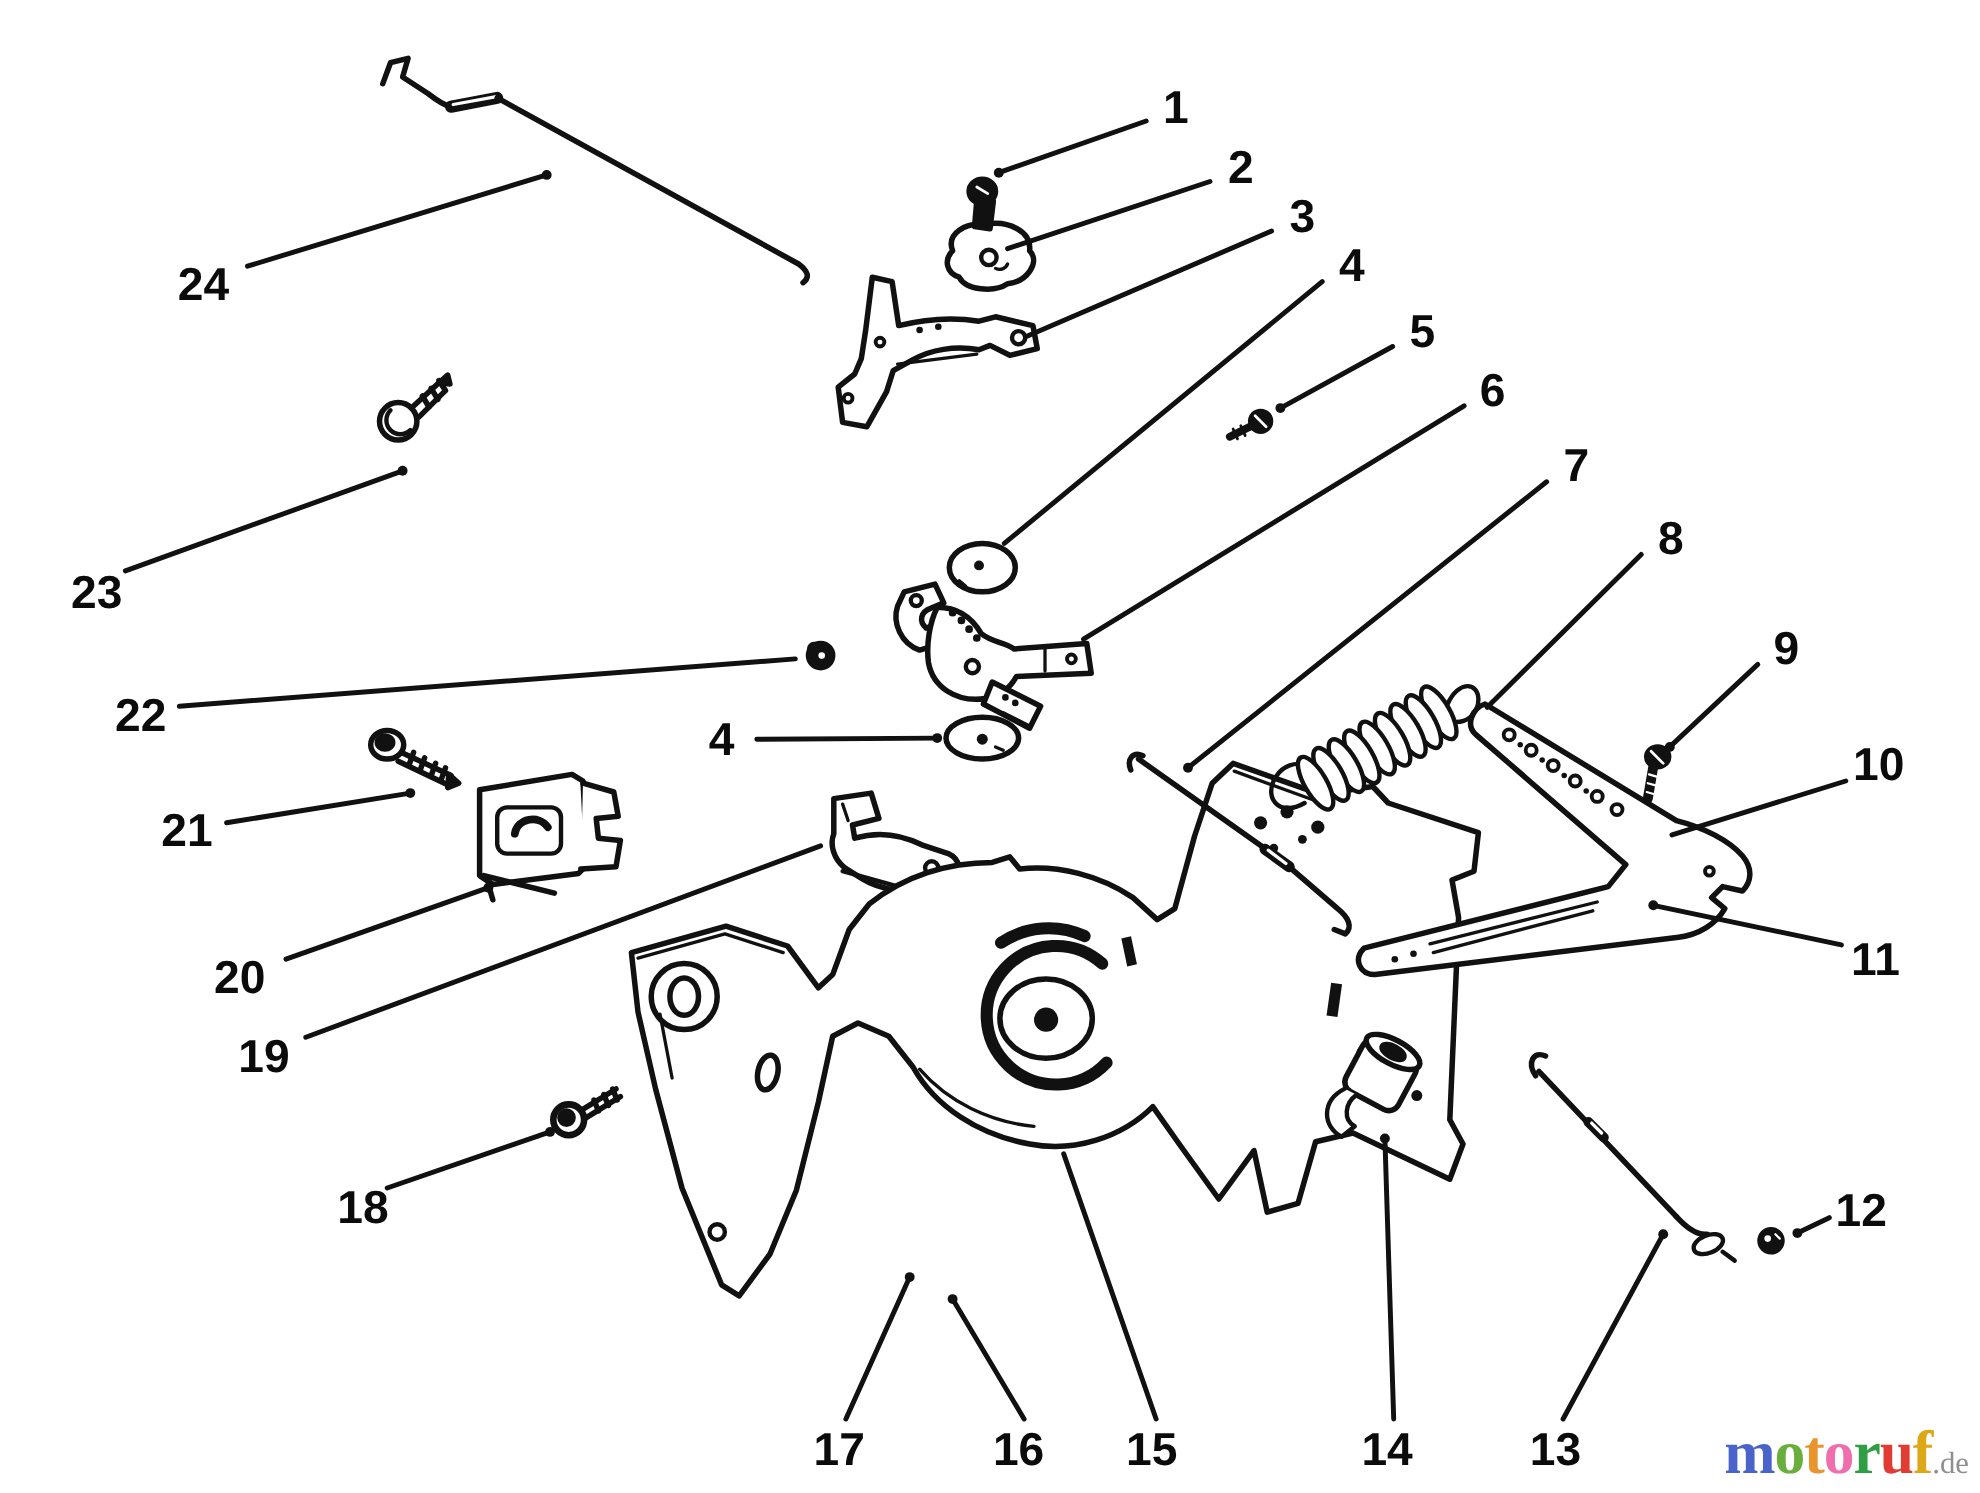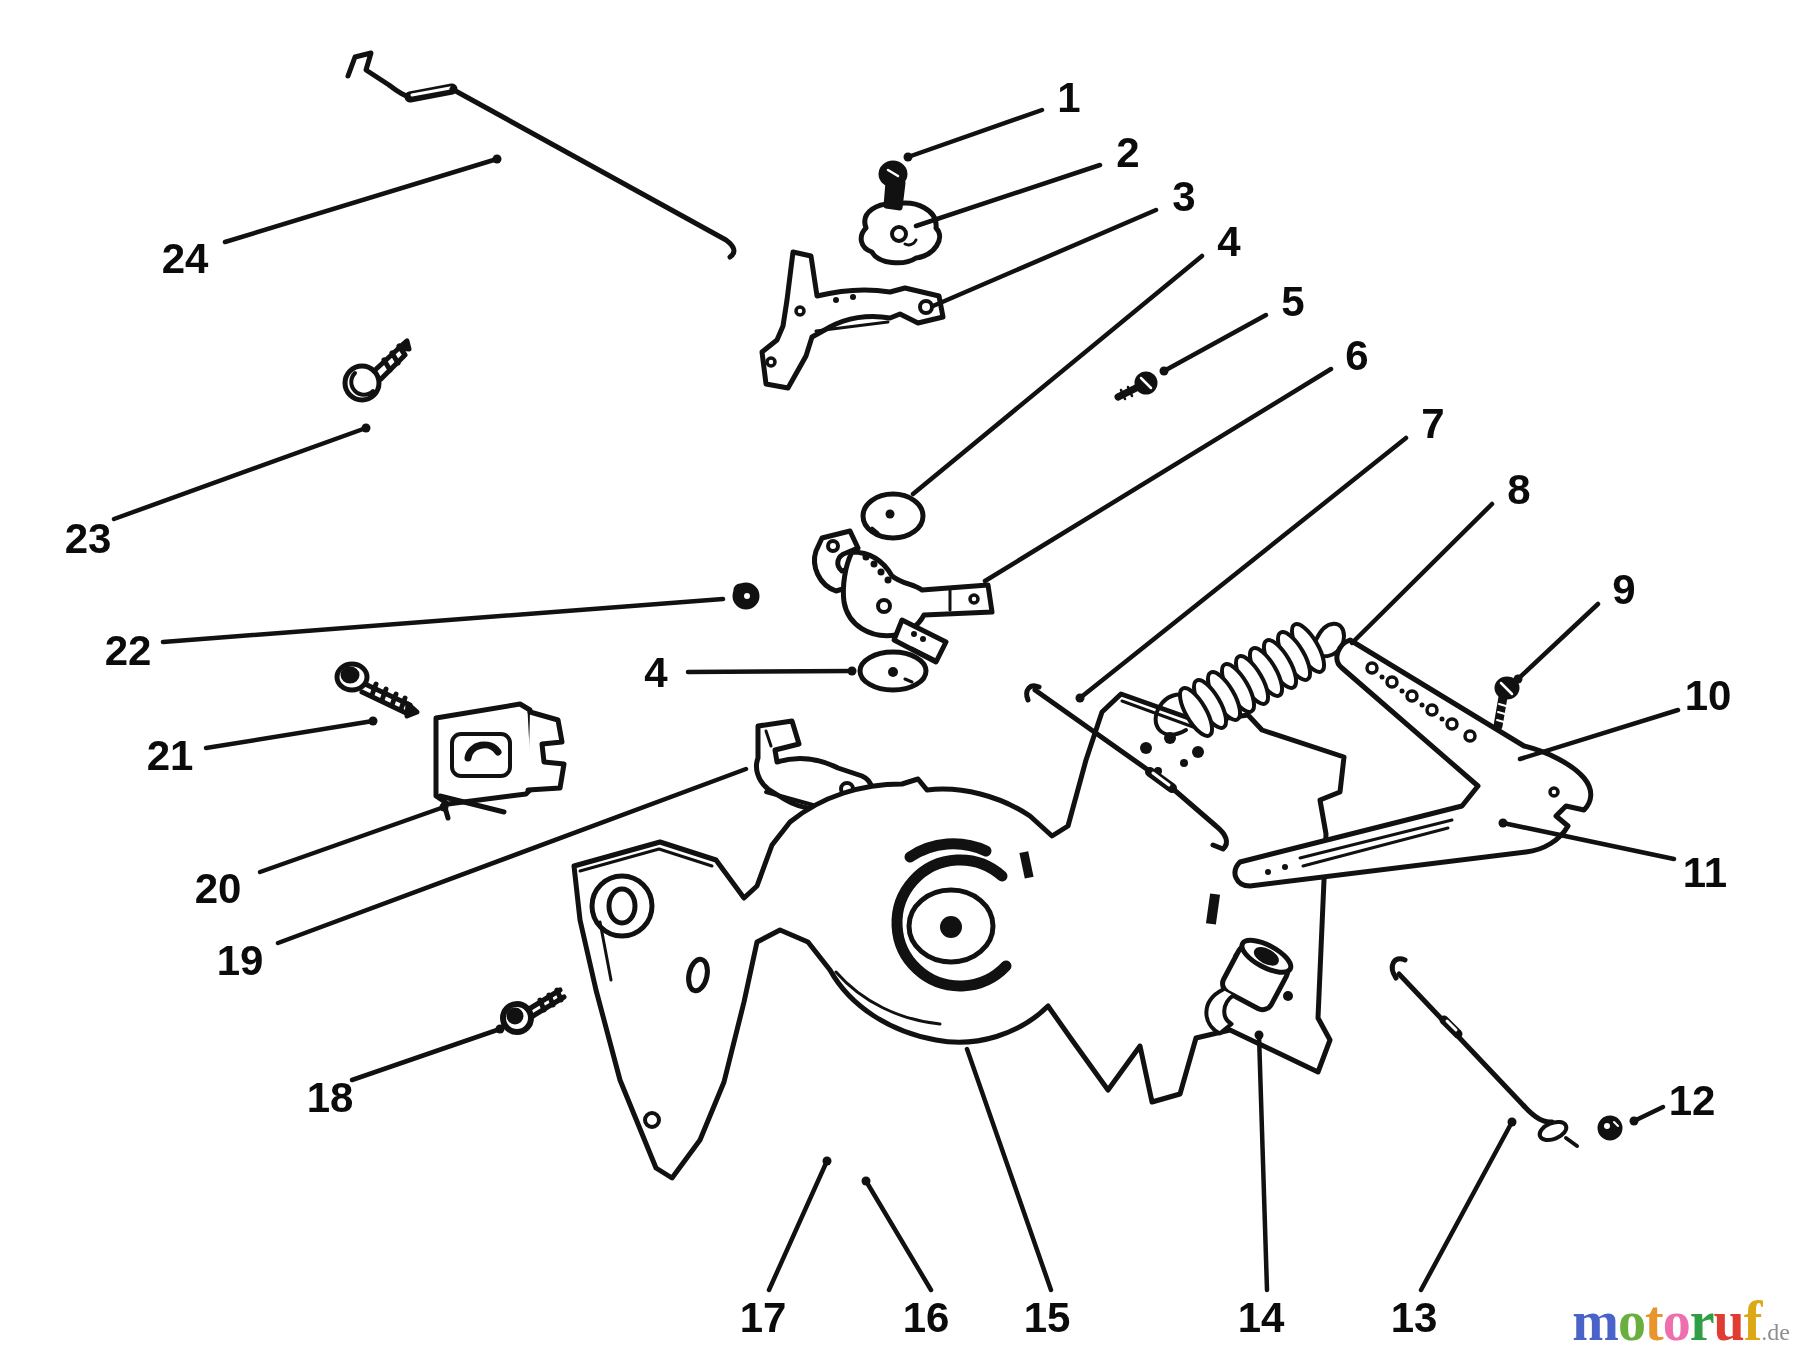--- a/index.html
+++ b/index.html
@@ -21,21 +21,21 @@
     position: absolute;
     right: 10px; bottom: 8px;
     font-family: "Liberation Serif", serif;
     font-weight: 700;
     font-size: 56px;
     letter-spacing: -1px;
     user-select: none;
     line-height: 1;
   }
   .watermark .suffix {
-    font-size: 24px;
+    font-size: 28px;
     font-weight: 400;
     letter-spacing: 0;
   }
 </style>
 </head>
 <body>
 
 <div class="stage">
 
   <svg class="diagram" width="1800" height="1357" viewBox="0 0 1800 1357">

